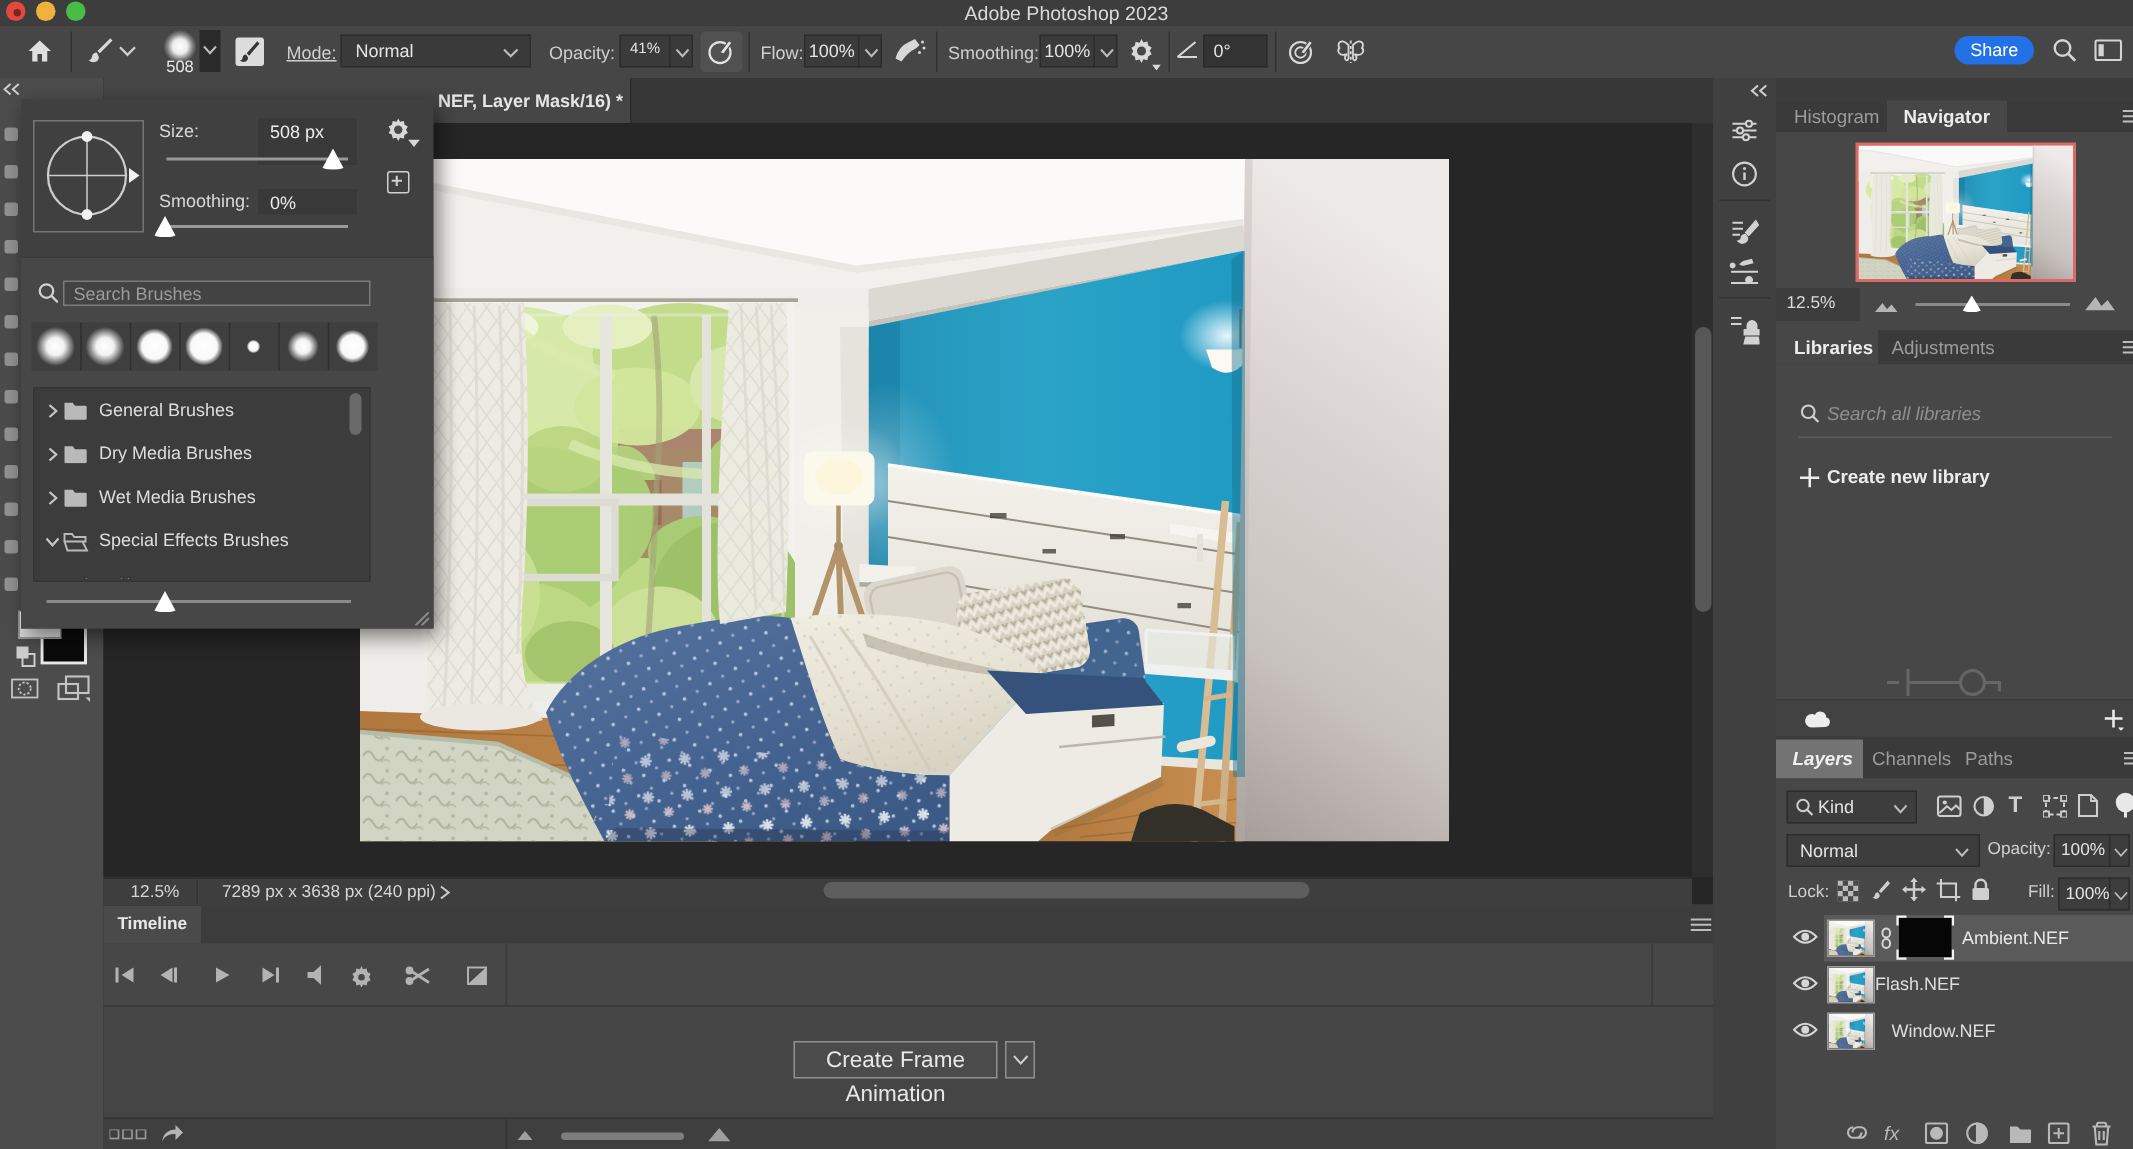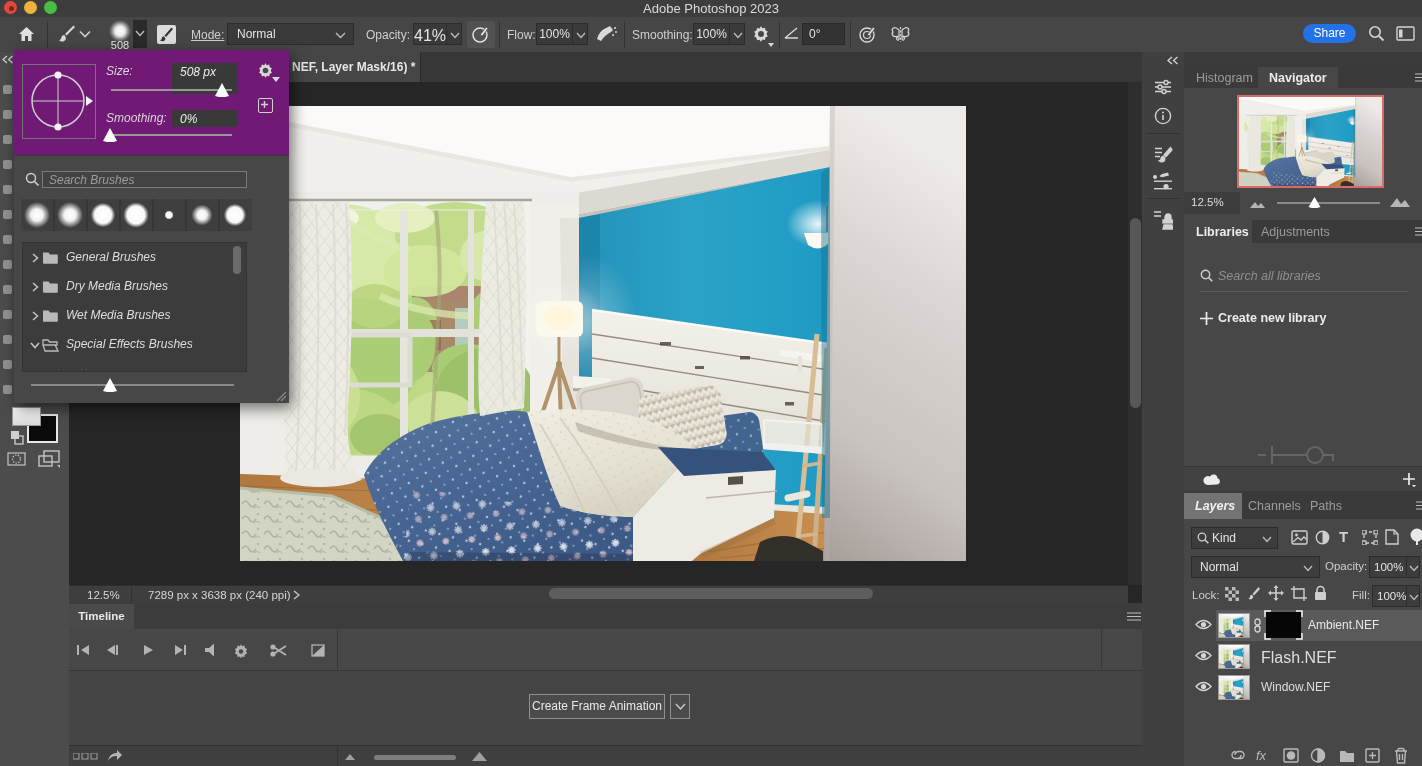--- a/index.html
+++ b/index.html
@@ -54,21 +54,21 @@
     </svg>
   <div class="abs lbl" style="left:191px;top:11px;text-decoration:underline;">Mode:</div>
   <div class="inp abs" style="left:227px;top:6px;width:127px;height:22px;">
     <div class="abs" style="left:9px;top:3px;color:#e4e4e4;font-size:12px;">Normal</div>
     <svg class="abs" style="right:7px;top:8px;" width="11" height="7" viewBox="0 0 11 7">
         <path d="M1 1 L5.5 5.5 L10 1" stroke="#bdbdbd" stroke-width="1.4" fill="none"></path>
       </svg>
   </div>
   <div class="abs lbl" style="left:366px;top:11px;">Opacity:</div>
   <div class="inp abs" style="left:413px;top:6px;width:34px;height:22px;">
-      <div class="abs" style="left:0;right:0;top:3px;text-align:center;color:#e4e4e4;font-size:16px;">41%</div>
+      <div class="abs" style="left:0;right:0;top:3px;text-align:center;color:#e4e4e4;font-size:10px;">41%</div>
     </div>
   <div class="inp abs" style="left:446px;top:6px;width:16px;height:22px;">
       <svg class="abs" style="left:3px;top:8px;" width="10" height="7" viewBox="0 0 10 7">
         <path d="M1 1 L5 5.5 L9 1" stroke="#bdbdbd" stroke-width="1.3" fill="none"></path>
       </svg>
     </div>
 
   <div class="abs" style="left:467px;top:4px;width:28px;height:27px;background:#515151;border-radius:3px;"></div>
   <svg class="abs" style="left:471px;top:7px;" width="20" height="20" viewBox="0 0 20 20">
       <circle cx="9" cy="11" r="7" stroke="#e2e2e2" stroke-width="1.5" fill="none"></circle>
@@ -427,21 +427,21 @@
         <path d="M249 3 L237 14 h12 Z"></path>
       </g>
       <g fill="#b3b3b3">
           <path d="M166 2 l1 2.2 2.4-.6 .5 2.4 2.2 1.1 -1.1 2.2 1.1 2.2 -2.2 1.1 -.5 2.4 -2.4-.6 -1 2.2 -1-2.2 -2.4.6 -.5-2.4 -2.2-1.1 1.1-2.2 -1.1-2.2 2.2-1.1 .5-2.4 2.4.6 Z"></path>
           <circle cx="166" cy="9.5" r="2.2" fill="#474747"></circle>
         </g>
     </svg>
     <div class="abs" style="left:268px;top:0;width:1px;height:41px;background:#383838;"></div>
     <div class="abs" style="left:1032px;top:0;width:1px;height:41px;background:#383838;"></div>
   </div>
-  <div class="abs" style="left:460px;top:91px;width:136px;height:25px;background:#4b4b4b;border:1px solid #909090;box-sizing:border-box;color:#e8e8e8;font-size:12px;text-align:center;line-height:23px;">Create Frame Animation</div>
+  <div class="abs" style="left:460px;top:91px;width:136px;height:25px;background:#4b4b4b;border:1px solid #909090;box-sizing:border-box;color:#e8e8e8;font-size:15px;text-align:center;line-height:23px;">Create Frame Animation</div>
   <div class="abs" style="left:601px;top:91px;width:20px;height:25px;background:#4b4b4b;border:1px solid #909090;box-sizing:border-box;">
       <svg class="abs" style="left:4px;top:8px;" width="11" height="8" viewBox="0 0 11 8">
         <path d="M1 1 L5.5 6 L10 1" stroke="#cfcfcf" stroke-width="1.3" fill="none"></path>
       </svg>
     </div>
   <div class="abs" style="left:0;top:142px;width:1077px;height:21px;background:#3f3f3f;border-top:1px solid #333;">
     <svg class="abs" style="left:4px;top:7px;" width="26" height="7" viewBox="0 0 26 7">
         <rect x="0" y="0" width="6" height="6" fill="none" stroke="#9a9a9a" stroke-width="1.1"></rect>
         <rect x="9" y="0" width="6" height="6" fill="none" stroke="#9a9a9a" stroke-width="1.1"></rect>
         <rect x="18" y="0" width="6" height="6" fill="none" stroke="#9a9a9a" stroke-width="1.1"></rect>
@@ -708,21 +708,21 @@
       <svg width="17" height="13" viewBox="0 0 17 13">
         <path d="M1 6.5 Q8.5 -1.5 16 6.5 Q8.5 14.5 1 6.5 Z" stroke="#d6d6d6" stroke-width="1.3" fill="none"></path>
         <circle cx="8.5" cy="6.5" r="2.6" fill="#d6d6d6"></circle>
       </svg>
     </div>
   <div class="abs" id="lthumb2" style="left:35px;top:126px;width:30px;height:23px;outline:1px solid #9a9a9a;overflow:hidden;">
 <svg width="30" height="23" viewBox="0 0 726 455" preserveAspectRatio="none">
         <use href="#photog"></use>
       </svg>
 </div>
-  <div class="abs" style="left:77px;top:130px;color:#dedede;font-size:16px;">Flash.NEF</div>
+  <div class="abs" style="left:66px;top:130px;color:#dedede;font-size:12px;">Flash.NEF</div>
   <div class="abs" id="eye3" style="left:11px;top:161px;">
       <svg width="17" height="13" viewBox="0 0 17 13">
         <path d="M1 6.5 Q8.5 -1.5 16 6.5 Q8.5 14.5 1 6.5 Z" stroke="#d6d6d6" stroke-width="1.3" fill="none"></path>
         <circle cx="8.5" cy="6.5" r="2.6" fill="#d6d6d6"></circle>
       </svg>
     </div>
   <div class="abs" id="lthumb3" style="left:35px;top:157px;width:30px;height:23px;outline:1px solid #9a9a9a;overflow:hidden;">
 <svg width="30" height="23" viewBox="0 0 726 455" preserveAspectRatio="none">
         <use href="#photog"></use>
       </svg>
@@ -743,21 +743,21 @@
     </g>
   </svg>
   <svg class="abs" style="left:209px;top:228px;" width="16" height="17" viewBox="0 0 16 17">
       <g stroke="#b9b9b9" stroke-width="1.4" fill="none">
         <path d="M2 4 H14 M5 4 V2.5 a1 1 0 0 1 1-1 h4 a1 1 0 0 1 1 1 V4 M3.5 4 L4.5 16 H11.5 L12.5 4"></path>
         <path d="M6.5 7 V13 M9.5 7 V13"></path>
       </g>
     </svg>
 </div>
 
-<div class="abs" id="popup" style="left:14px;top:50px;width:275px;height:353px;background:#701a75;box-shadow:3px 5px 14px rgba(0,0,0,0.55);font-style:italic;">
+<div class="abs" id="popup" style="left:14px;top:66px;width:275px;height:353px;background:#404040;box-shadow:3px 5px 14px rgba(0,0,0,0.55);">
 
   <div class="abs" style="left:8px;top:14px;width:72px;height:73px;border:1px solid #747474;">
     <svg width="72" height="73" viewBox="0 0 72 73">
       <circle cx="35" cy="36" r="26" stroke="#cdcdcd" stroke-width="1.5" fill="none"></circle>
       <path d="M9 36 H61 M35 10 V62" stroke="#cdcdcd" stroke-width="1"></path>
       <circle cx="35" cy="10" r="3.6" fill="#f2f2f2"></circle>
       <circle cx="35" cy="62" r="3.6" fill="#f2f2f2"></circle>
       <path d="M63 31 L70 36 L63 41 Z" fill="#f2f2f2"></path>
     </svg>
   </div>

